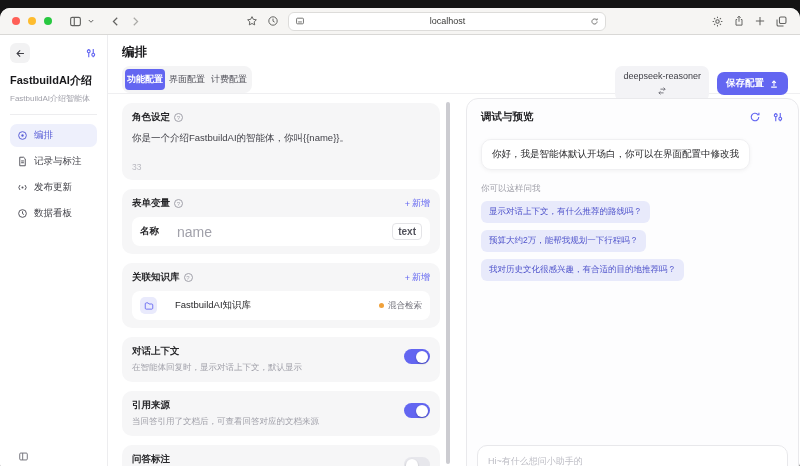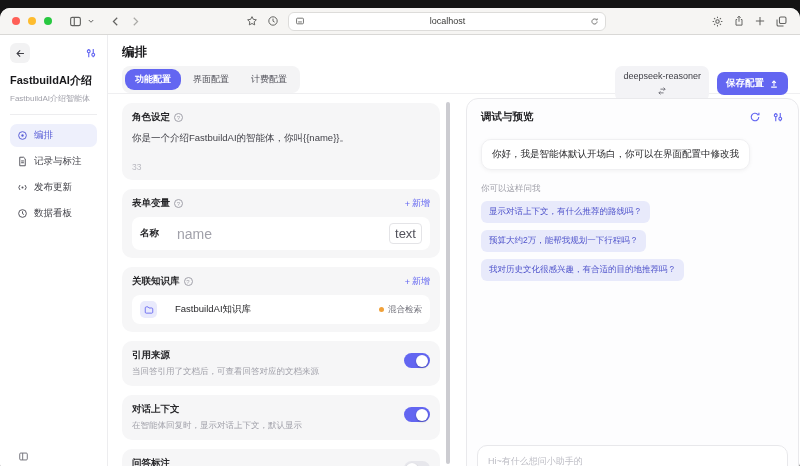--- a/index.html
+++ b/index.html
@@ -29,39 +29,39 @@
   .sb-item { display:flex; align-items:center; gap:6px; padding:5px 7px; border-radius:7px; font-size:9.5px; color:#3f3f46; margin-bottom:3px; }
   .sb-item .ic { color:#52525b; }
   .sb-item.active { background:#eef0fc; color:#585dd6; }
   .sb-item.active .ic { color:#585dd6; }
   .sb-collapse { position:absolute; bottom:10px; left:18px; color:#71717a; }
 
   
   .main-header { position:absolute; left:108px; top:27px; right:0; height:59px; border-bottom:1px solid #efeff1; background:#fff; }
   .page-title { position:absolute; left:14px; top:9px; font-size:12.5px; font-weight:bold; color:#18181b; }
   .tabs { position:absolute; left:14px; top:31px; display:inline-flex; background:#f4f4f5; border-radius:8px; padding:3px; gap:2px; }
-  .tab { font-size:9px; color:#52525b; padding:4px 10px; border-radius:9px; }
+  .tab { font-size:9px; color:#52525b; padding:4px 2px; border-radius:4px; }
   .tab.active { background:#6366f1; color:#fff; font-weight:bold; }
   .header-controls { position:absolute; right:12px; top:31px; display:flex; gap:8px; align-items:center; }
   .model-pill { display:flex; align-items:center; gap:5px; background:#f3f3f6; border-radius:7px; padding:5px 8px; font-size:9px; color:#3f3f46;flex-direction:column; }
   .save-btn { display:flex; align-items:center; gap:5px; background:#6366f1; border-radius:7px; padding:5px 9px; font-size:9.5px; color:#fff; font-weight:bold; }
 
   
   .form-area { position:absolute; left:108px; top:86px; width:346px; bottom:0; overflow:hidden; padding:9px 14px 0; }
   .card { background:#f6f6f7; border-radius:10px; padding:8px 10px; margin-bottom:9px; }
   .card-label-row { display:flex; align-items:center; gap:4px; }
   .card-label { font-size:9.5px; font-weight:bold; color:#27272a; }
   .help { width:9px; height:9px; border-radius:50%; border:1px solid #a1a1aa; color:#a1a1aa; font-size:6px; line-height:8px; text-align:center; }
   .add-link { margin-left:auto; font-size:9px; color:#6366f1; display:flex; align-items:center; gap:2px; }
   .role-content { margin-top:7px; font-size:9.5px; color:#3f3f46; line-height:1.5; }
   .role-count { margin-top:17px; font-size:8.5px; color:#b9b9c0; }
   .inner-row { margin-top:7px; background:#fff; border-radius:8px; padding:6px 8px; display:flex; align-items:center; gap:18px; min-height:25px; }
   .var-name { font-size:9.5px; font-weight:bold; color:#27272a; }
   .var-key { font-size:14px; color:#a1a1aa; }
-  .type-badge { margin-left:auto; font-size:13px; color:#52525b; border:1px solid #e4e4e7; background:#fff; border-radius:4px; padding:2px 5px; }
+  .type-badge { margin-left:auto; font-size:10px; color:#52525b; border:1px solid #e4e4e7; background:#fff; border-radius:4px; padding:2px 5px;font-weight:bold; }
   .kb-chip { width:17px; height:17px; border-radius:5px; background:#e9eafc; color:#6366f1; display:flex; align-items:center; justify-content:center; }
   .kb-name { font-size:9.5px; color:#27272a; }
   .kb-mode { margin-left:auto; display:flex; align-items:center; gap:4px; font-size:8.5px; color:#71717a; }
   .dot { width:5px; height:5px; border-radius:50%; }
   .toggle-card { display:flex; align-items:flex-start; }
   .toggle-text { flex:1; padding-right:10px; }
   .toggle-title { font-size:9.5px; font-weight:bold; color:#27272a; }
   .toggle-desc { margin-top:4px; font-size:8.5px; color:#a1a1aa; line-height:1.4; }
   .switch { width:26px; height:15px; border-radius:999px; background:#e7e7ec; position:relative; flex:0 0 auto; margin-top:4px; }
   .switch[data-state="on"] { background:#6366f1; }
@@ -304,32 +304,32 @@
         <span class="kb-name">FastbuildAI知识库</span>
         <span class="kb-mode">
           <span class="dot" style="background:#f0a13a"></span>
           <span>混合检索</span>
         </span>
       </div>
     </div>
 
     <div class="card toggle-card">
       <div class="toggle-text">
+        <div class="toggle-title">对话上下文</div>
+        <div class="toggle-desc">在智能体回复时，显示对话上下文，默认显示</div>
+      </div>
+      <span class="switch" data-state="on">
+          <span class="knob"></span>
+        </span>
+    </div>
+
+    <div class="card toggle-card">
+      <div class="toggle-text">
         <div class="toggle-title">引用来源</div>
         <div class="toggle-desc">当回答引用了文档后，可查看回答对应的文档来源</div>
-      </div>
-      <span class="switch" data-state="on">
-          <span class="knob"></span>
-        </span>
-    </div>
-
-    <div class="card toggle-card">
-      <div class="toggle-text">
-        <div class="toggle-title">对话上下文</div>
-        <div class="toggle-desc">在智能体回复时，显示对话上下文，默认显示</div>
       </div>
       <span class="switch" data-state="on">
           <span class="knob"></span>
         </span>
     </div>
 
     <div class="card toggle-card">
       <div class="toggle-text">
         <div class="toggle-title">问答标注</div>
         <div class="toggle-desc">支持管理员和用户标注问题和答案</div>

